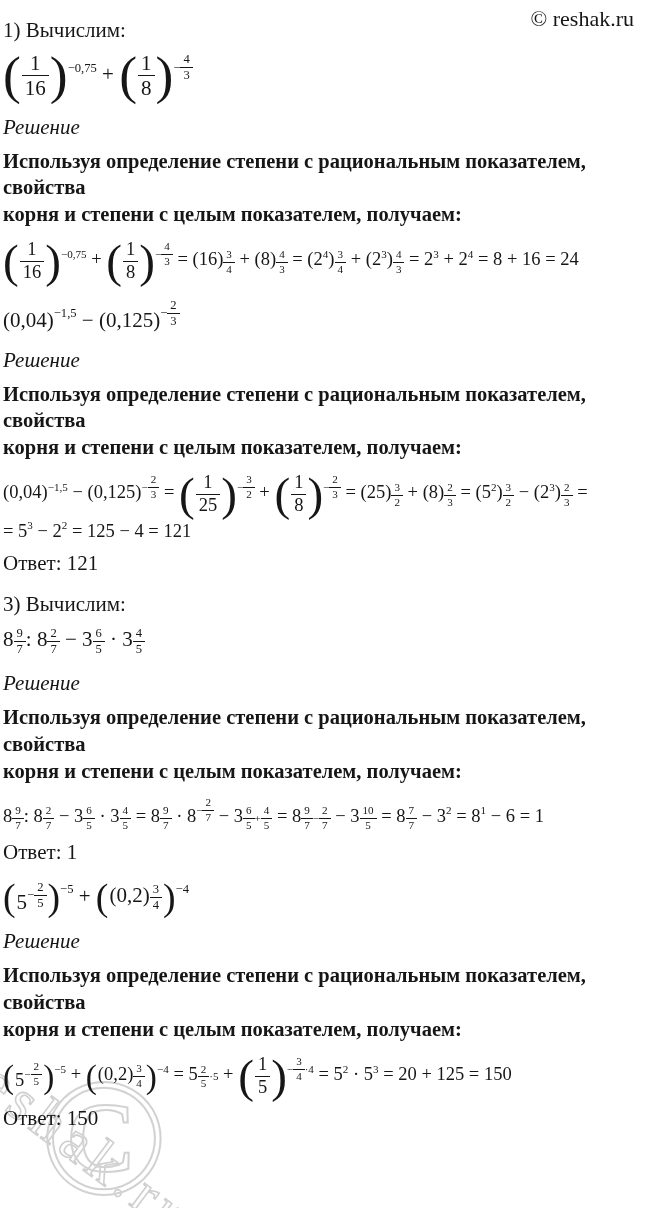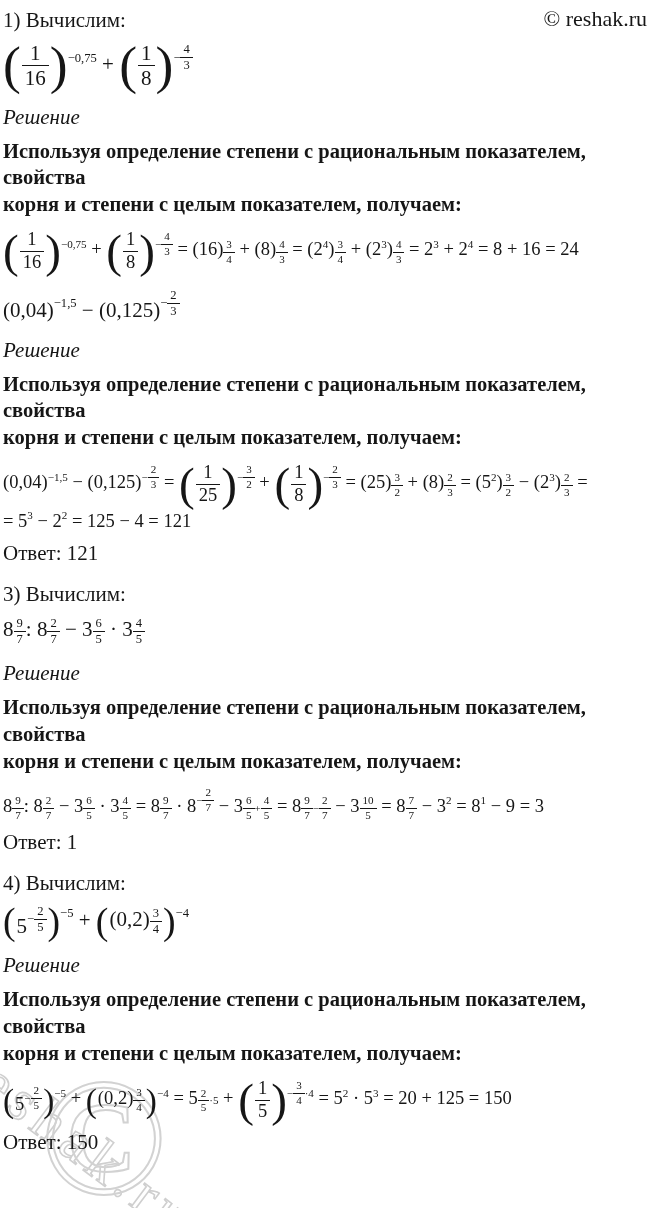--- a/index.html
+++ b/index.html
@@ -2,23 +2,23 @@
 <html><head>
 <meta charset="utf-8">
 <style>
   html,body{margin:0;padding:0;}
   body{
     width:651px;height:1208px;background:#ffffff;color:#161616;
     font-family:"Liberation Serif", serif;
     overflow:hidden;position:relative;
   }
   .page{position:relative;z-index:1;padding:8px 4px 0 3px;}
-  .copyright{position:absolute;top:6px;right:4px;font-size:22px;z-index:2;margin-left:35px;}
+  .copyright{position:absolute;top:6px;right:17px;font-size:22px;z-index:2;margin-left:35px;}
   .problem{margin-bottom:16px;}
-  .ptitle{font-size:21px;margin:0 0 9px 0;}
+  .ptitle{font-size:21px;margin:10px 0 9px 0;}
   .sol{font-size:21px;margin:15px 0 8px 0;font-style:italic;}
   .method{font-size:20.5px;line-height:1.3;margin:6px 0 13px 0;white-space:pre-line;font-weight:bold;}
   .answer{font-size:21px;margin:8px 0 0 0;}
 
   
   .mf{font-size:21px;line-height:1.25;margin:2px 0 4px 0;}
   .mf.worked{font-size:18.5px;}
   .mt{white-space:pre;}
   .frac{display:inline-block;vertical-align:middle;text-align:center;line-height:1.06;}
   .frac .num{display:block;border-bottom:1.4px solid #161616;padding:0 3px 1px 3px;}
@@ -287,27 +287,26 @@
               </span>
             </span><span class="mt"> = 8</span><span class="sup">
               <span class="frac">
                 <span class="num">7</span>
                 <span class="den">7</span>
               </span>
             </span><span class="mt"> − 3</span><span class="sup">
               <span class="mt">2</span>
             </span><span class="mt"> = 8</span><span class="sup">
               <span class="mt">1</span>
-            </span><span class="mt"> − 9 = 3</span></div>
+            </span><span class="mt"> − 6 = 1</span></div>
         </div>
     <div class="answer">Ответ: 1</div>
   </div>
 
   <div class="problem">
-    <div class="ptitle">4) Вычислим:</div>
     <div class="mf expr"><span class="grp">
             <span class="par pm">(</span>
             <span class="grp-in"><span class="mt">5</span><span class="sup">
                 <span class="mt">−</span>
                 <span class="frac">
                   <span class="num">2</span>
                   <span class="den">5</span>
                 </span>
               </span></span>
             <span class="par pm">)</span>

